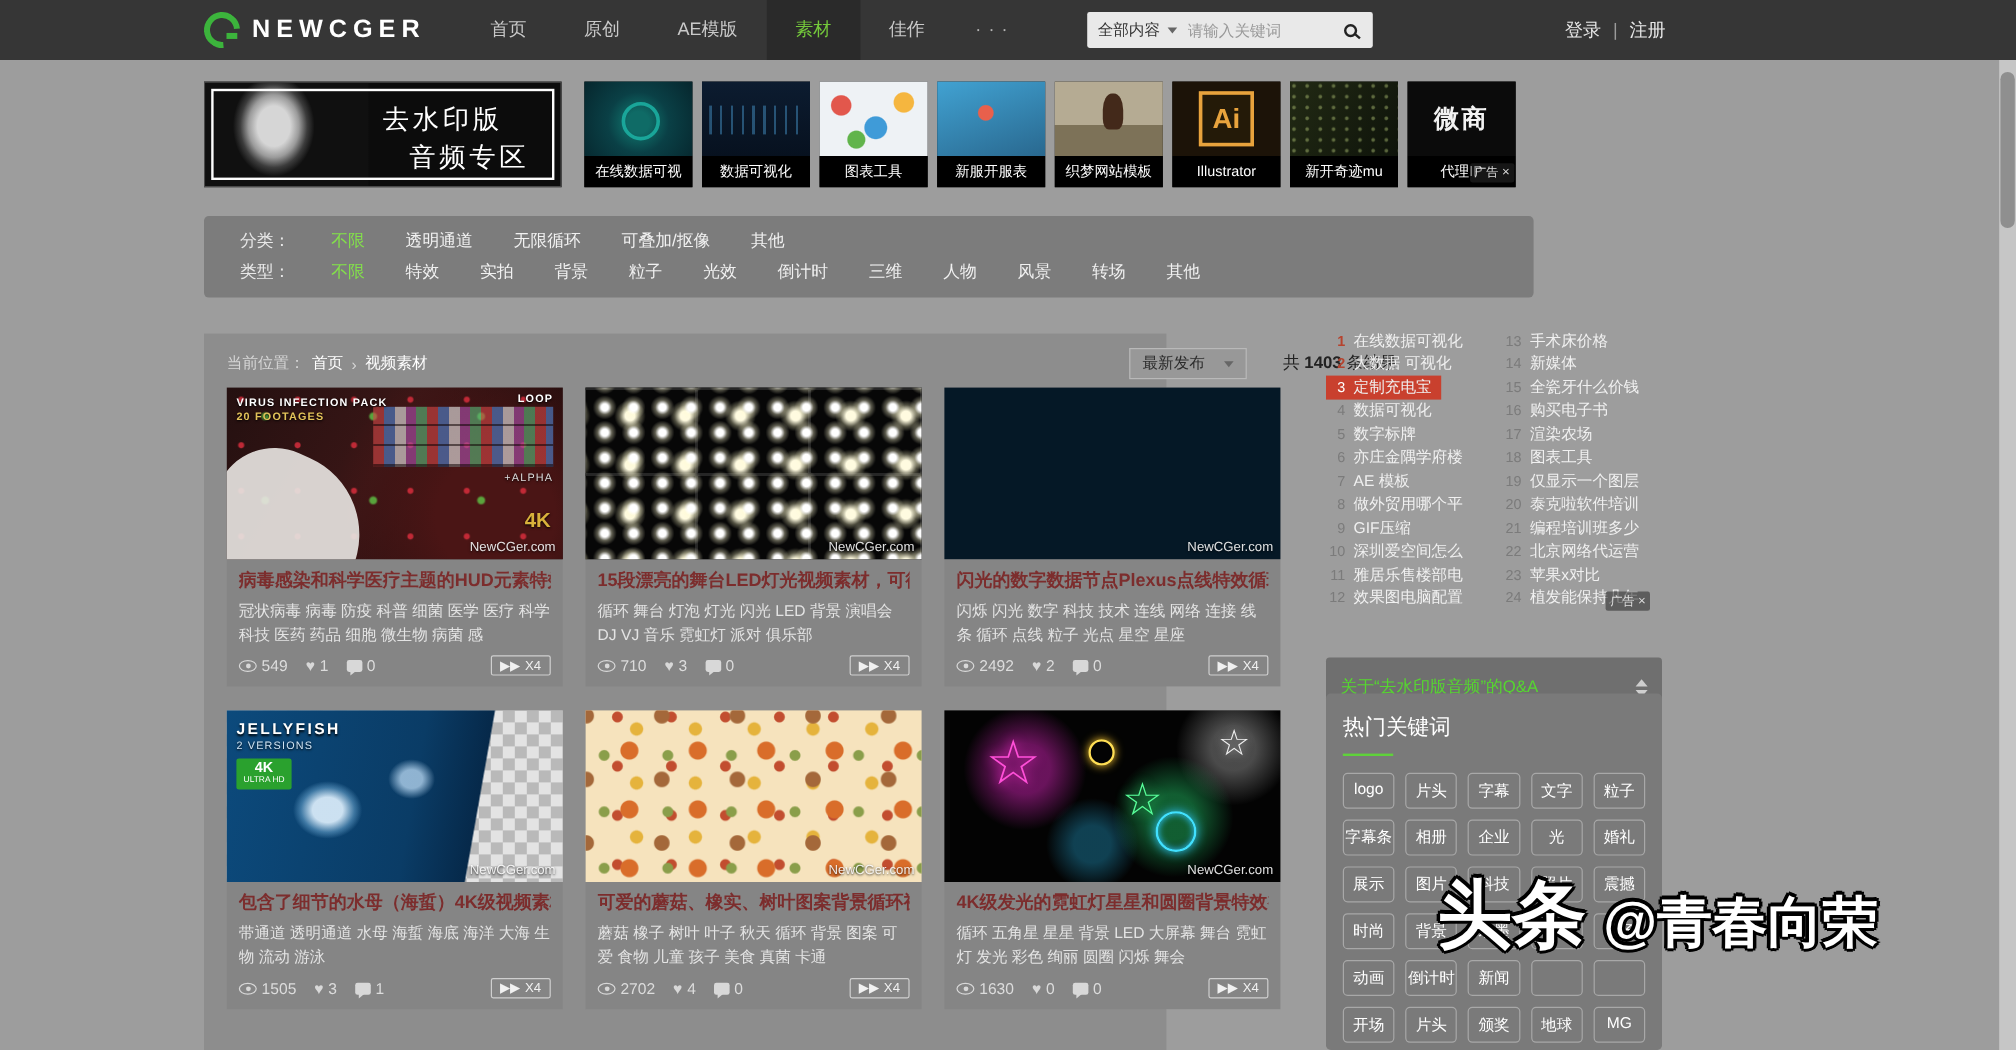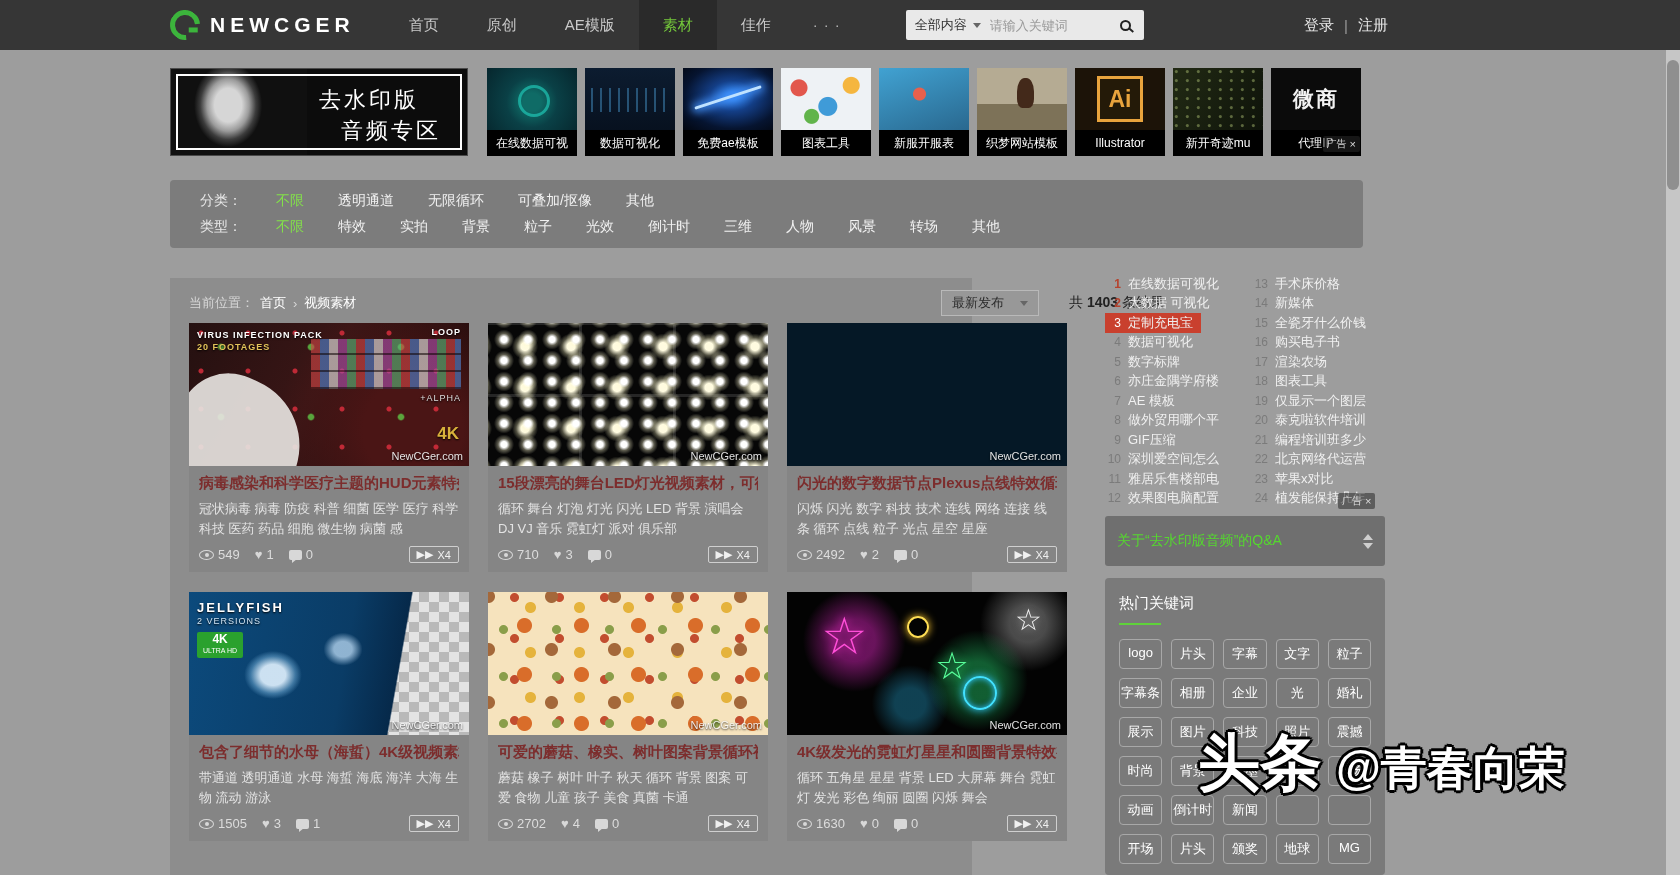--- a/index.html
+++ b/index.html
@@ -60,21 +60,21 @@
   .pm8 { background:#1c1308; display:flex; align-items:center; justify-content:center; }
   .ai-box { width:46px; height:46px; border:3px solid #e8a33d; background:#241a08; color:#e8a33d; font-weight:bold; font-size:23px; display:flex; align-items:center; justify-content:center; }
   .pm9 { background:#0b0b0b; display:flex; align-items:center; justify-content:center; }
   .ws-text { color:#f2f2f2; font-size:21px; font-weight:bold; font-family:"DejaVu Serif","Liberation Serif",serif; letter-spacing:2px; }
   .ad-badge { position:absolute; display:flex; align-items:center; gap:3px; font-size:10px; color:#ddd; background:rgba(40,40,40,.55); padding:1px 4px; border-radius:2px; cursor:pointer; }
   .ad-badge .x { cursor:pointer; font-size:11px; }
   .promo-ad { right:1px; bottom:4px; }
   .hotlist-ad { left:1338px; top:493px; }
 
   
-  .filters { position:absolute; left:170px; top:180px; width:1193px; height:68px; background:#7c7c7c; border-radius:4px; padding:8px 30px; }
+  .filters { position:absolute; left:170px; top:180px; width:1108px; height:68px; background:#7c7c7c; border-radius:4px; padding:8px 30px; }
   .filter-row { display:flex; align-items:center; gap:34px; height:26px; font-size:14px; }
   .filter-label { color:#e8e8e8; cursor:default; }
   .filter-link { color:#f1f1f1; cursor:pointer; white-space:nowrap; }
   .filter-link.active { color:#83e14a; }
 
   
   .main-panel { position:absolute; left:170px; top:278px; width:802px; height:597px; background:#8d8d8d; }
   .list-header { position:absolute; left:19px; top:12px; width:975px; display:flex; align-items:center; font-size:13px; }
   .crumb-label { color:#d6d6d6; }
   .crumb-link { color:#fff; margin-left:6px; cursor:pointer; }
@@ -166,28 +166,28 @@
 
   
   .hot-list { position:absolute; left:1105px; top:274px; width:282px; display:flex; gap:12px; }
   .hot-col { width:135px; }
   .hot-item { display:flex; align-items:center; gap:7px; height:19.5px; font-size:13px; color:#f0f0f0; cursor:pointer; white-space:nowrap; }
   .hot-num { width:16px; text-align:right; color:#7b7b7b; font-size:12px; }
   .hot-num.top { color:#b6432e; font-weight:bold; }
   .hot-item.hl { background:#c9402e; width:fit-content; padding-right:8px; }
   .hot-item.hl .hot-num { color:#fff; }
 
-  .qa-bar { position:absolute; left:1105px; top:516px; width:280px; height:50px; background:#6f6f6f; border-radius:3px; display:flex; align-items:center; padding:0 12px; cursor:pointer; }
+  .qa-bar { position:absolute; left:1105px; top:548px; width:280px; height:50px; background:#6f6f6f; border-radius:3px; display:flex; align-items:center; padding:0 12px; cursor:pointer; }
   .qa-text { color:#55d72f; font-size:14px; }
   .qa-arrows { margin-left:auto; display:flex; flex-direction:column; gap:3px; }
   .tri-up { width:0; height:0; border-left:5px solid transparent; border-right:5px solid transparent; border-bottom:6px solid #cfcfcf; cursor:pointer; }
   .tri-down { width:0; height:0; border-left:5px solid transparent; border-right:5px solid transparent; border-top:6px solid #cfcfcf; cursor:pointer; }
 
   .kw-panel { position:absolute; left:1105px; top:578px; width:280px; height:297px; background:#7a7a7a; border-radius:4px; padding:16px 14px; overflow:hidden; }
-  .kw-title { color:#fff; font-size:15px; }
+  .kw-title { color:#fff; font-size:18px; }
   .kw-underline { width:42px; height:2px; background:#5fd23a; margin:10px 0 14px; }
   .kw-row { display:flex; gap:9px; margin-bottom:9px; }
   .kw-btn { flex:1; border:1px solid #a8a8a8; border-radius:4px; color:#fff; font-size:13px; text-align:center; padding:5px 0; white-space:nowrap; overflow:hidden; cursor:pointer; }
   .kw-ghost { cursor:default; }
 
   
   .page-watermark { position:absolute; left:1198px; top:732px; display:flex; align-items:flex-end; gap:14px; pointer-events:none; white-space:nowrap; }
   .wm-big, .wm-small { color:#fff; font-weight:bold; line-height:1;
     text-shadow:-3px 0 #000, 3px 0 #000, 0 -3px #000, 0 3px #000, -2px -2px #000, 2px 2px #000, -2px 2px #000, 2px -2px #000; }
   .wm-big { font-size:62px; }
@@ -241,24 +241,20 @@
   </div>
 
   <div class="promos">
     <div class="promo">
       <div class="promo-img pm1"></div>
       <div class="promo-label">在线数据可视</div>
     </div>
     <div class="promo">
       <div class="promo-img pm2"></div>
       <div class="promo-label">数据可视化</div>
-    </div>
-    <div class="promo">
-      <div class="promo-img pm3"></div>
-      <div class="promo-label">免费ae模板</div>
     </div>
     <div class="promo">
       <div class="promo-img pm4"></div>
       <div class="promo-label">图表工具</div>
     </div>
     <div class="promo">
       <div class="promo-img pm5"></div>
       <div class="promo-label">新服开服表</div>
     </div>
     <div class="promo">

